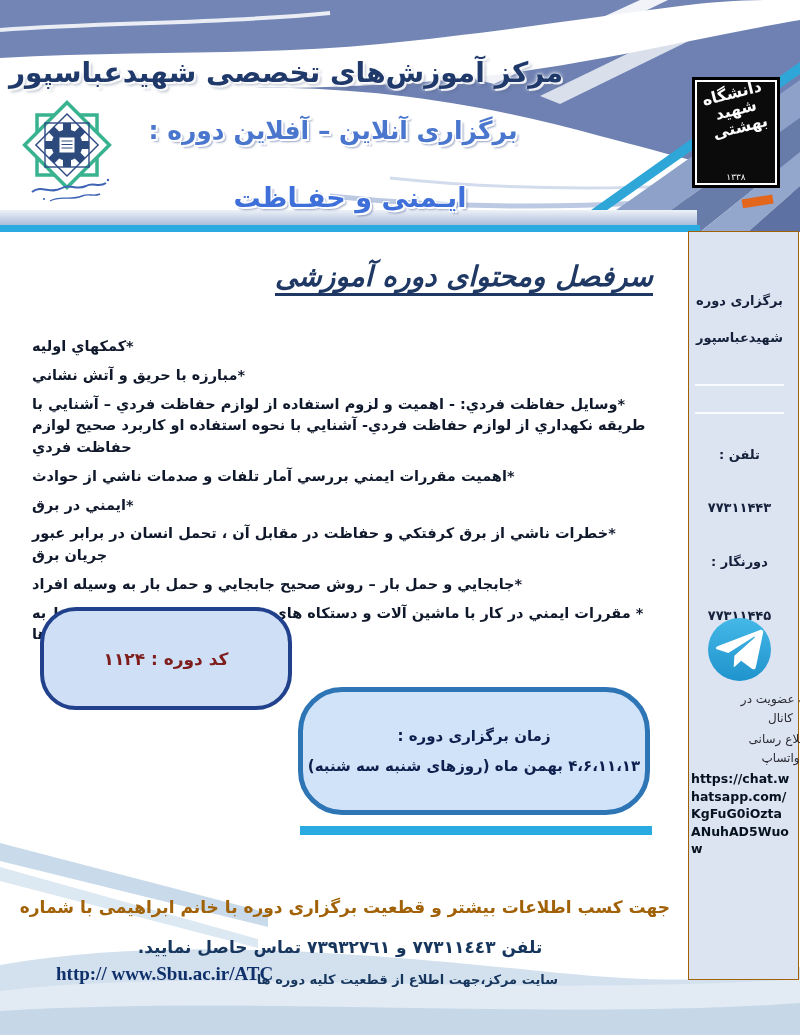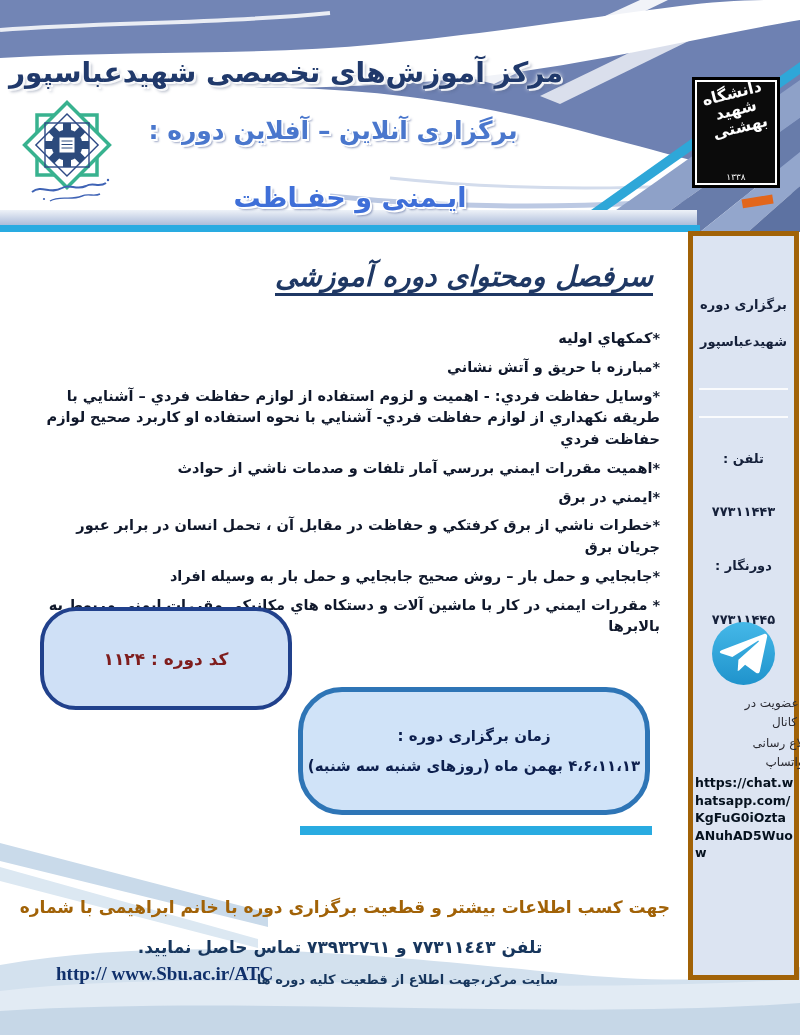--- a/index.html
+++ b/index.html
@@ -25,37 +25,37 @@
   .sbu-logo{position:absolute;left:692px;top:77px;width:88px;height:111px;z-index:4;background:#0b0b0b;
     border:3px solid #000;box-shadow:inset 0 0 0 2px #fff;box-sizing:border-box;}
   .sbu-inner{position:absolute;left:0;top:4px;width:100%;text-align:center;transform:rotate(-14deg);
     color:#fff;font-weight:bold;font-size:16px;line-height:1.08;}
   .sbu-year{position:absolute;bottom:3px;left:0;width:100%;text-align:center;color:#fff;font-size:9px;}
 
   
   .section-title{position:absolute;right:147px;top:260px;z-index:2;direction:rtl;
     font-size:28px;font-weight:bold;font-style:italic;color:#1f3864;
     border-bottom:3px solid #1f3864;white-space:nowrap;}
-  .topics{position:absolute;right:140px;top:328px;width:628px;z-index:2;direction:rtl;text-align:right;
+  .topics{position:absolute;right:140px;top:336px;width:628px;z-index:2;direction:rtl;text-align:left;
     list-style:none;margin:0;padding:0;}
   .topics li{font-size:14.5px;font-weight:bold;color:#10182b;line-height:1.5;margin-bottom:7px;}
 
   .code-box{position:absolute;left:40px;top:607px;width:252px;height:103px;z-index:2;box-sizing:border-box;
     border:4px solid #21418c;border-radius:36px;background:#cfe0f6;
     display:flex;align-items:center;justify-content:center;direction:rtl;
     font-size:17px;font-weight:bold;color:#7f1d1d;}
   .time-box{position:absolute;left:298px;top:687px;width:352px;height:128px;z-index:2;box-sizing:border-box;
     border:5px solid #2e75b6;border-radius:44px;background:#d0e3f8;
     display:flex;flex-direction:column;align-items:center;justify-content:center;gap:12px;direction:rtl;
     font-size:15px;font-weight:bold;color:#0d1f4d;white-space:nowrap;}
   .schedule-underline{position:absolute;left:300px;top:826px;width:352px;height:9px;background:#29abe1;z-index:2;}
 
   
   .sidebar{position:absolute;left:688px;top:231px;width:111px;height:749px;z-index:5;box-sizing:border-box;
-    background:#dce4f2;border:5px solid #a16207;direction:rtl;}
+    background:#dce4f2;border:1px solid #a16207;direction:rtl;}
   .sidebar .sb{position:absolute;left:0;width:101px;text-align:center;color:#15203a;font-weight:bold;font-size:13px;}
   .sb-sep{position:absolute;left:6px;width:89px;height:2px;background:rgba(255,255,255,.85);}
   .sb-num{font-size:15px;letter-spacing:1px;margin-top:17px;}
   .tg-wrap{position:absolute;left:19px;top:386px;width:63px;height:63px;}
   .sb-note{position:absolute;left:0;width:101px;text-align:center;color:#2b2b33;font-weight:normal;font-size:12px;line-height:1.55;margin-left:41px;}
   .sb-link{position:absolute;left:2px;top:538px;width:99px;direction:ltr;text-align:left;
     font-size:12.5px;font-weight:bold;color:#06121f;line-height:1.4;word-break:break-all;}
 
   
   .footer-art{position:absolute;left:0;top:815px;z-index:0;}

